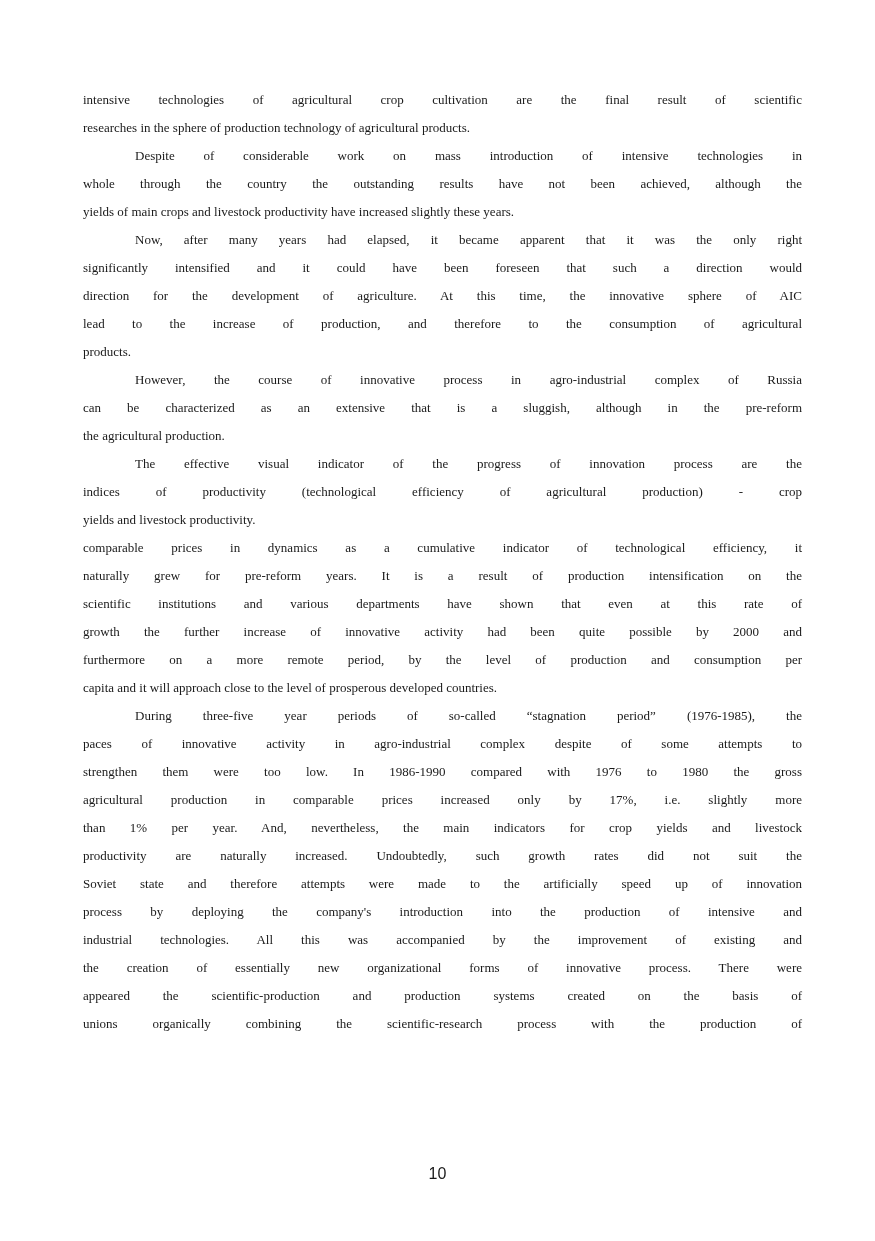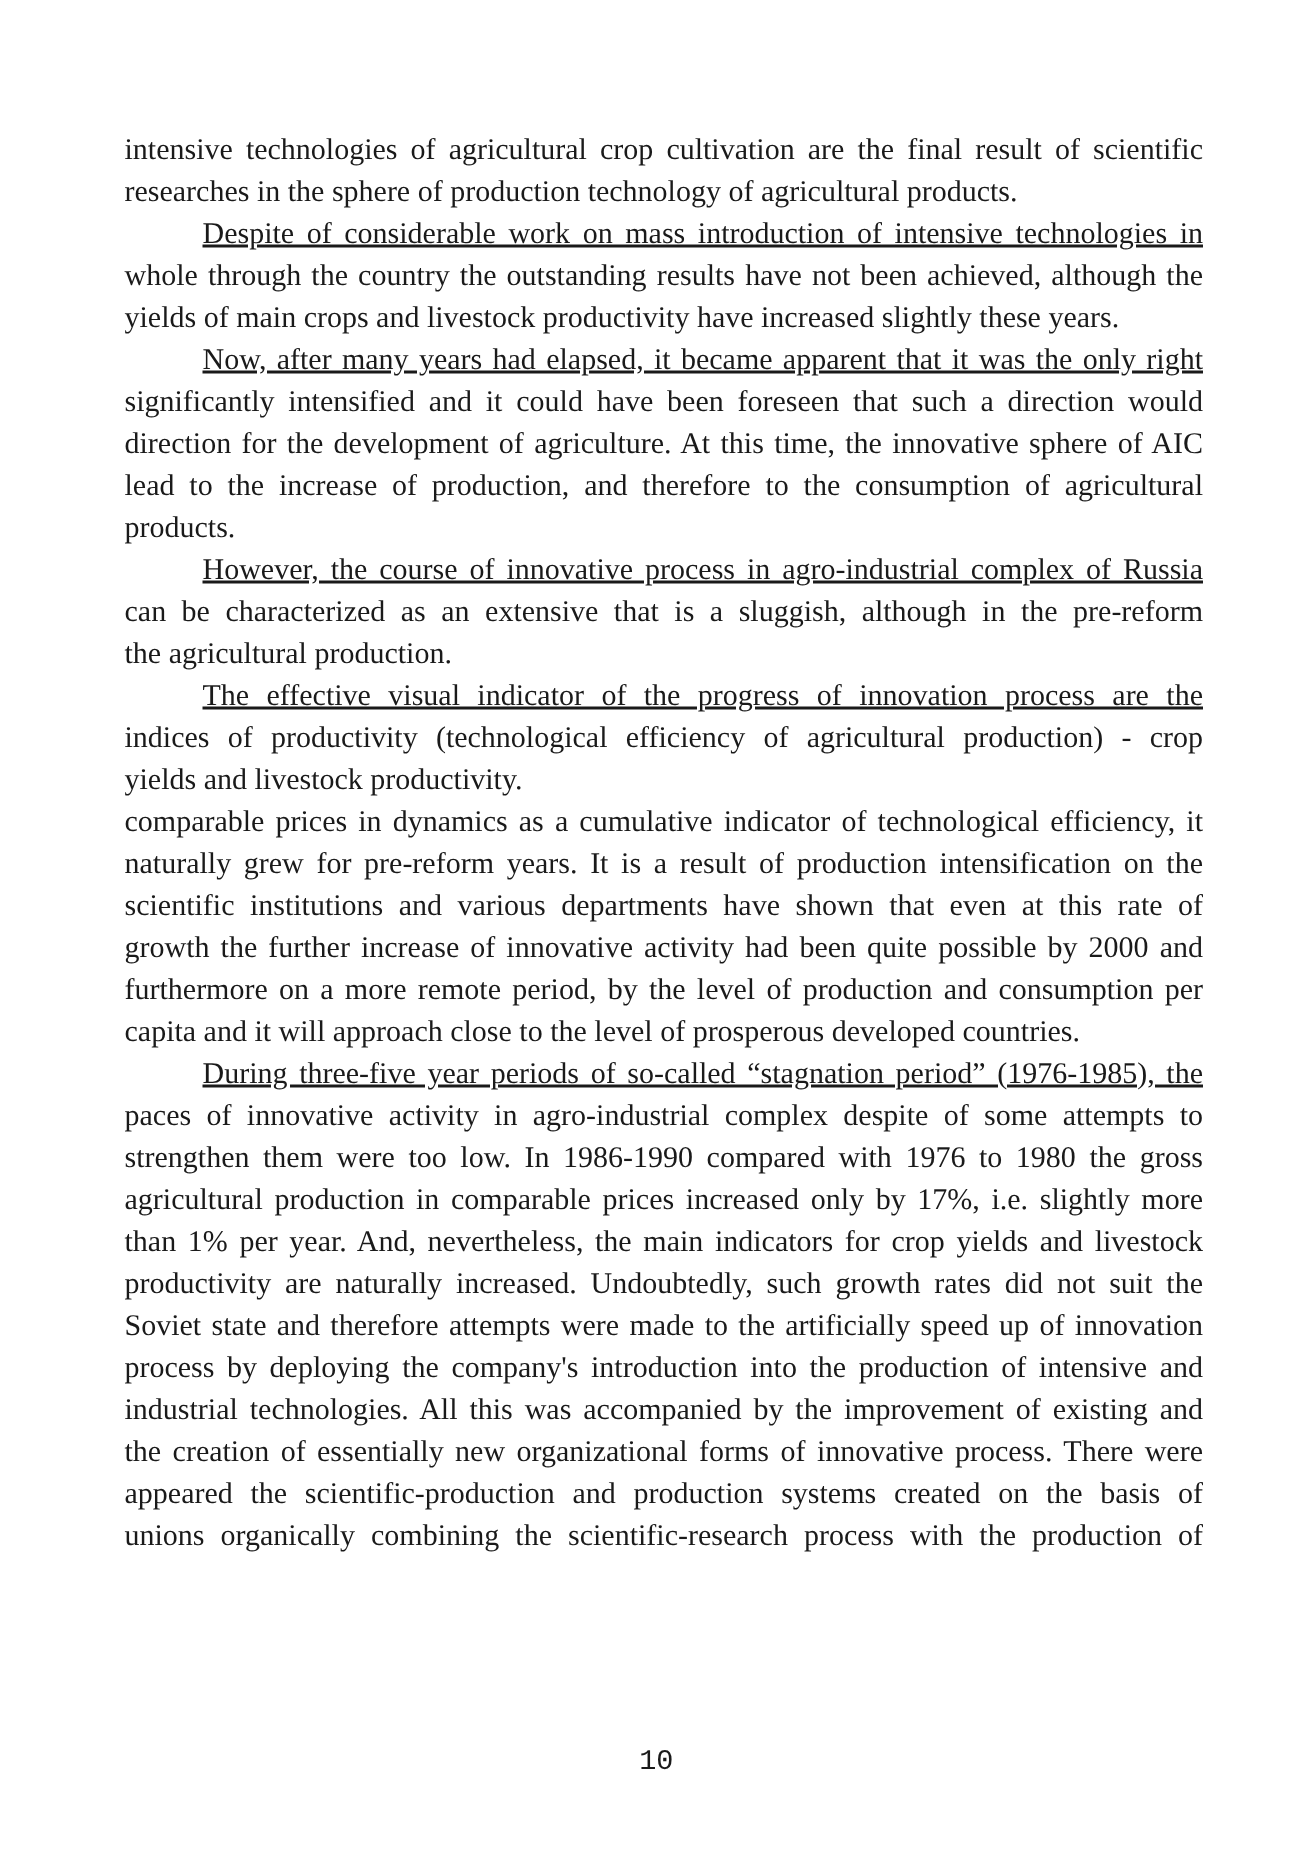--- a/index.html
+++ b/index.html
@@ -3,42 +3,42 @@
 <meta charset="utf-8">
 <style>
   html, body { margin: 0; padding: 0; background: #ffffff; }
   body { width: 875px; height: 1241px; position: relative; overflow: hidden; }
   .page {
     position: absolute;
     left: 83px;
     top: 86px;
     width: 719px;
     font-family: "Liberation Serif", "DejaVu Serif", serif;
-    font-size: 20px;
+    font-size: 13px;
     line-height: 28px;
     color: #1a1a1a;
   }
   .para { margin: 0; }
   .line {
     display: block;
     height: 28px;
     white-space: nowrap;
     text-align: justify;
     text-align-last: justify;
   }
   .line.last { text-align-last: left; }
-  .line.indent { padding-left: 52px; text-decoration: underline; }
+  .line.indent { padding-left: 52px; }
   .page-number {
     position: absolute;
     left: 0;
     width: 875px;
     top: 1160px;
     text-align: center;
-    font-family: Liberation Mono, monospace;
-    font-size: 19px;
+    font-family: Liberation Sans, sans-serif;
+    font-size: 16px;
     line-height: 28px;
     color: #1a1a1a;
   }
 </style>
 </head>
 <body>
 
 <div class="page" id="page-body">
     <div class="para">
       <span class="line">intensive technologies of agricultural crop cultivation are the final result of scientific</span>

